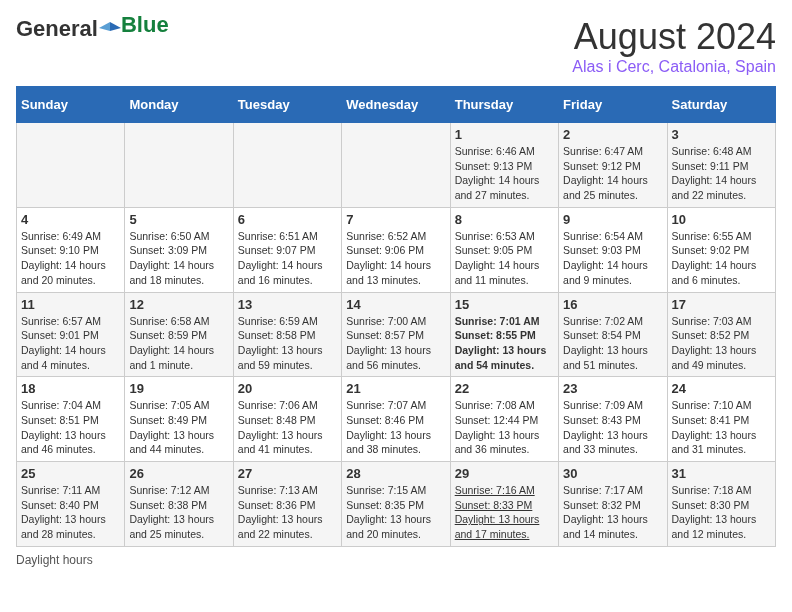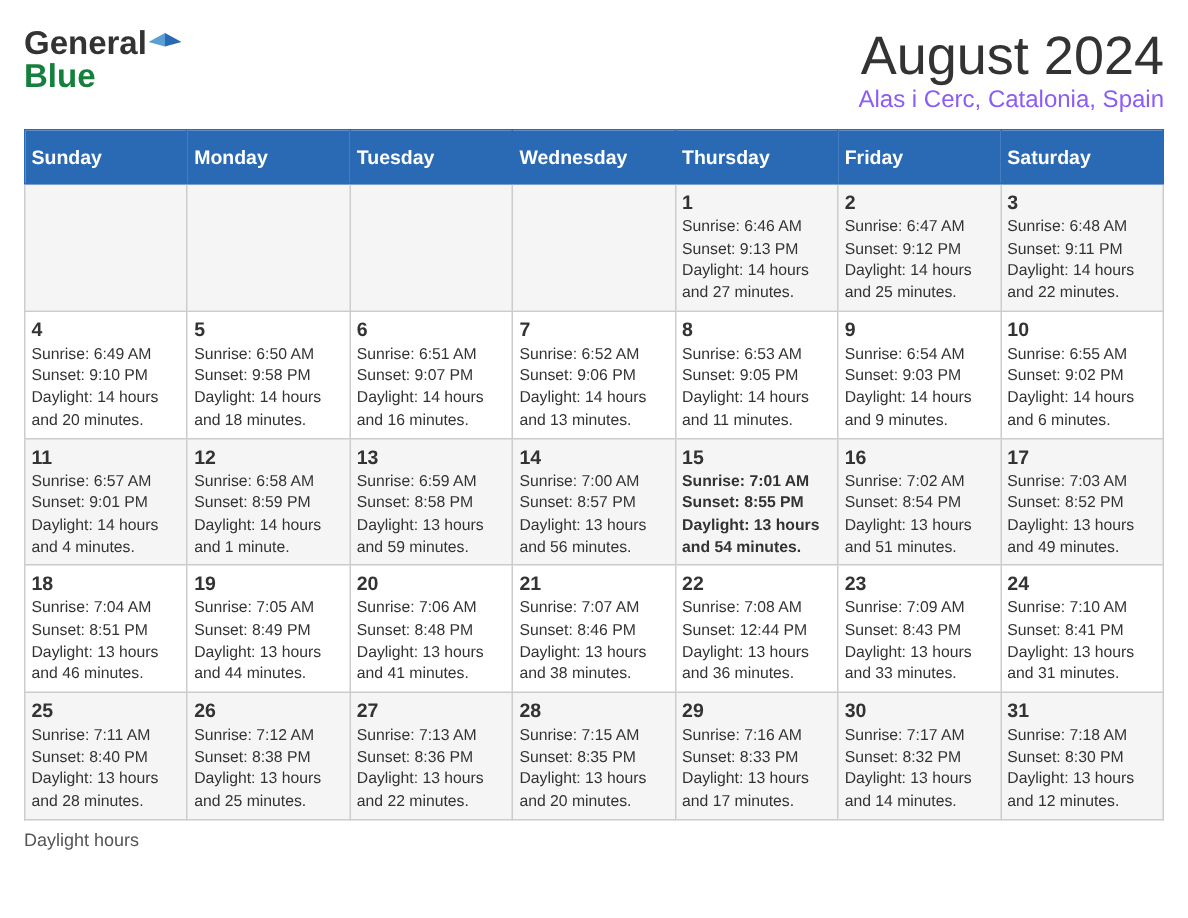--- a/index.html
+++ b/index.html
@@ -11,21 +11,21 @@
       padding: 16px;
     }
     .header-area {
       display: flex;
       justify-content: space-between;
       align-items: flex-start;
       margin-bottom: 10px;
     }
     .logo {
       display: flex;
-      flex-direction: column;
+      flex-direction: row;
       align-items: flex-start;
     }
     .title-area {
       text-align: right;
     }
     .month-title {
       font-size: 36px;
       color: #333;
       font-weight: normal;
     }
@@ -139,21 +139,21 @@
       <tr>
         <td>
           <span class="day-num">4</span>
           <div class="day-info" style="white-space: pre-line;">Sunrise: 6:49 AM
 Sunset: 9:10 PM
 Daylight: 14 hours and 20 minutes.</div>
         </td>
         <td>
           <span class="day-num">5</span>
           <div class="day-info" style="white-space: pre-line;">Sunrise: 6:50 AM
-Sunset: 9:58 PM
+Sunset: 3:09 PM
 Daylight: 14 hours and 18 minutes.</div>
         </td>
         <td>
           <span class="day-num">6</span>
           <div class="day-info" style="white-space: pre-line;">Sunrise: 6:51 AM
 Sunset: 9:07 PM
 Daylight: 14 hours and 16 minutes.</div>
         </td>
         <td>
           <span class="day-num">7</span>
@@ -288,21 +288,21 @@
 Daylight: 13 hours and 22 minutes.</div>
         </td>
         <td>
           <span class="day-num">28</span>
           <div class="day-info" style="white-space: pre-line;">Sunrise: 7:15 AM
 Sunset: 8:35 PM
 Daylight: 13 hours and 20 minutes.</div>
         </td>
         <td>
           <span class="day-num">29</span>
-          <div class="day-info" style="white-space: pre-line;">Sunrise: 7:16 AM
+          <div class="day-info" style="white-space: pre-line; text-decoration: underline;">Sunrise: 7:16 AM
 Sunset: 8:33 PM
 Daylight: 13 hours and 17 minutes.</div>
         </td>
         <td>
           <span class="day-num">30</span>
           <div class="day-info" style="white-space: pre-line;">Sunrise: 7:17 AM
 Sunset: 8:32 PM
 Daylight: 13 hours and 14 minutes.</div>
         </td>
         <td>

